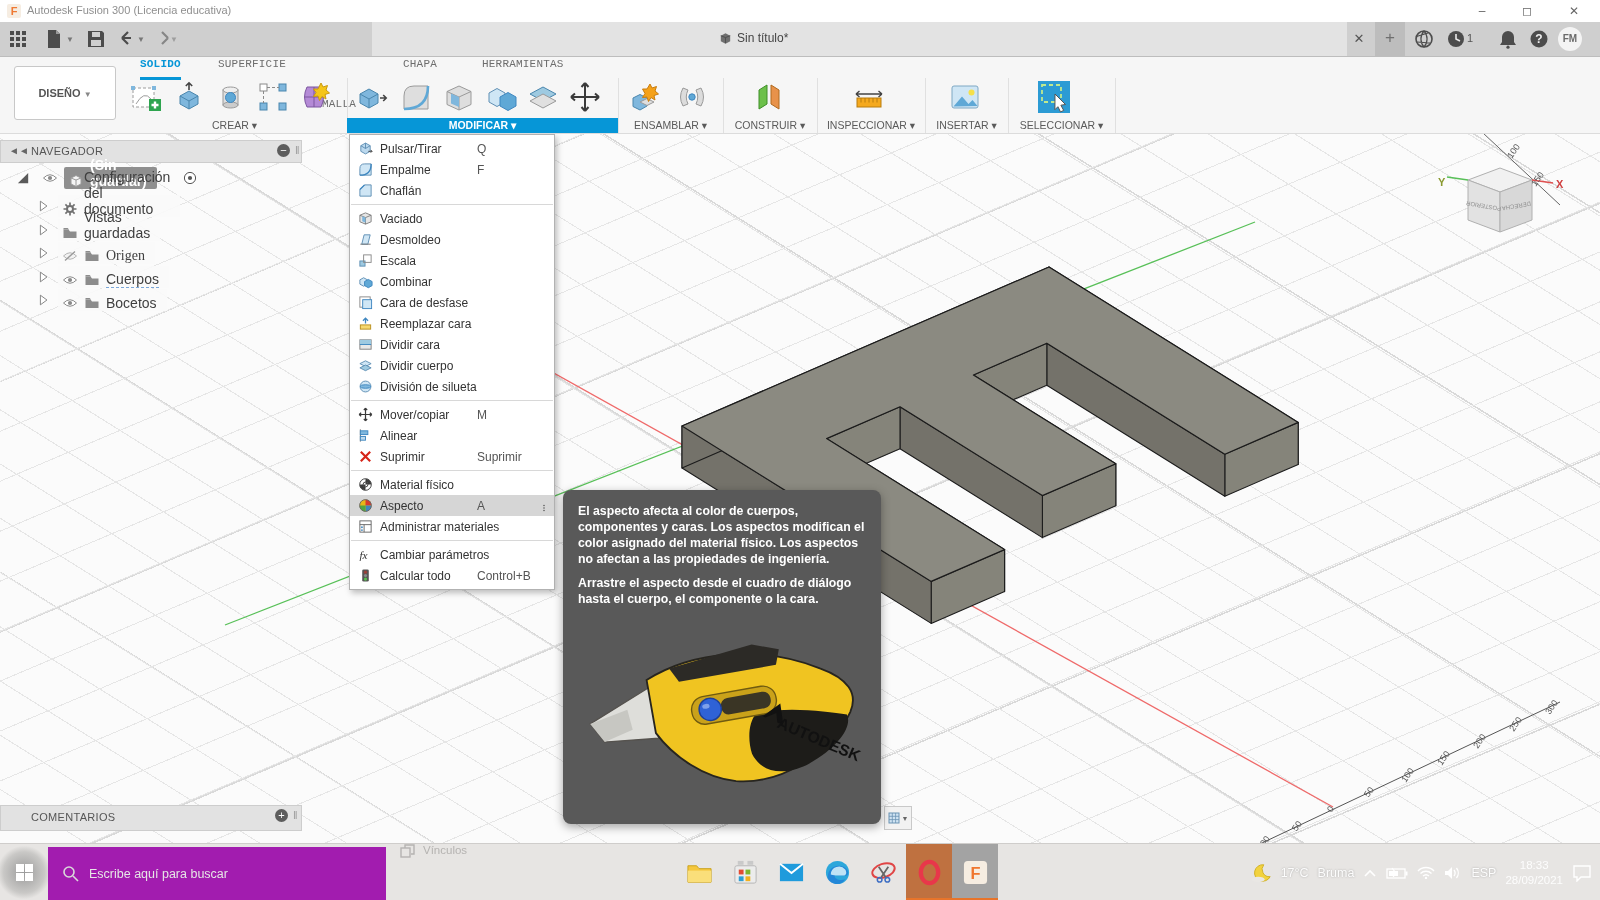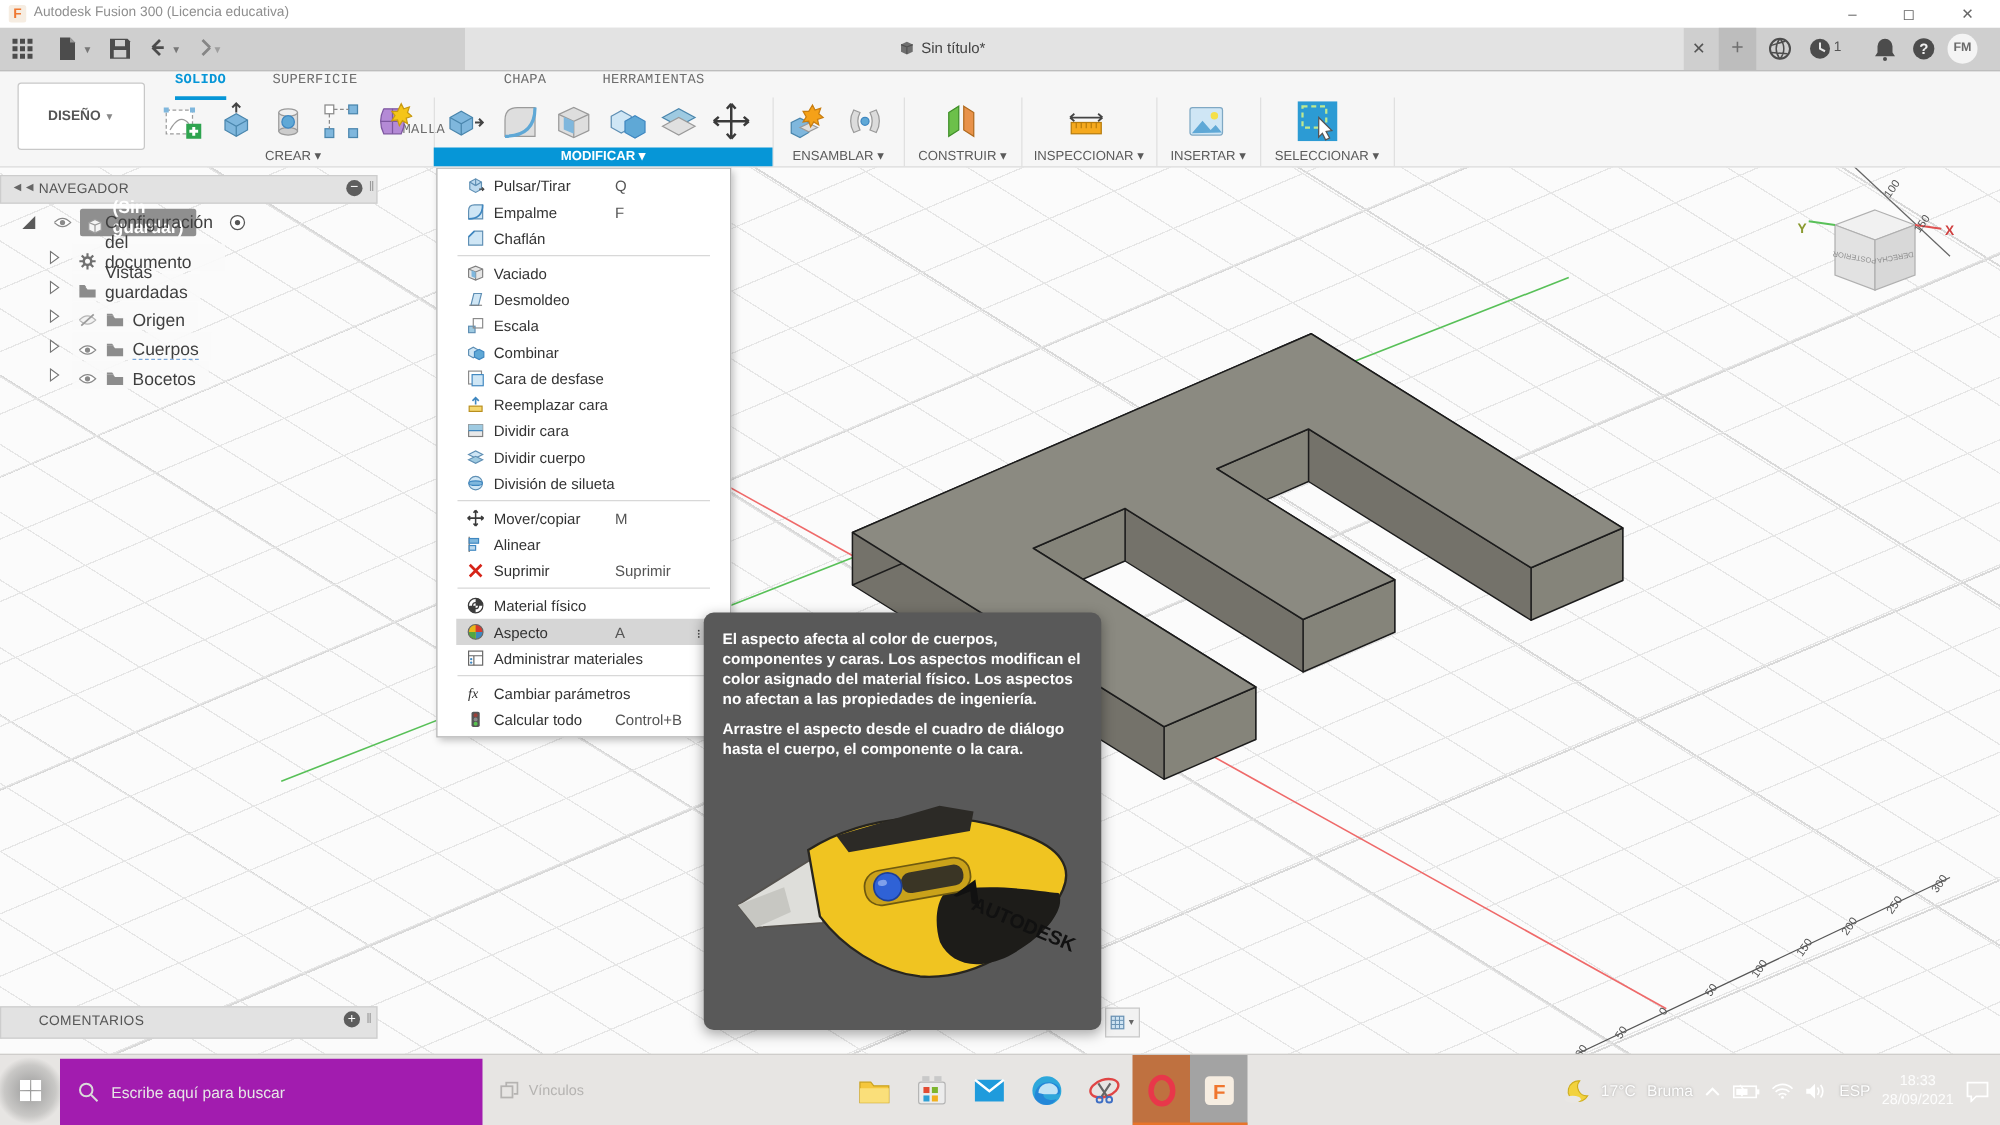--- a/index.html
+++ b/index.html
@@ -53,21 +53,21 @@
   .tree-ic svg{width:16px;height:16px;}
   #root-pill{background:#8f8f8f;color:#fff;font-weight:bold;border-radius:2px;}
   .dashed-u{border-bottom:1.5px dashed #7aa7d9;}
 
   
   #comments{left:0;top:805px;width:300px;height:24px;background:#e2e2e2;border:1px solid #cdcdcd;z-index:6;}
   #comments-title{left:30px;top:5px;font-size:11px;color:#555;letter-spacing:.3px;}
 
   
   #menu{left:349px;top:134px;width:204px;background:#ffffff;border:1px solid #b2b2b2;
-    box-shadow:2px 3px 6px rgba(0,0,0,.25);z-index:8;padding:3px 15px;}
+    box-shadow:2px 3px 6px rgba(0,0,0,.25);z-index:8;padding:3px 0;}
   .m-row{position:relative;height:21px;display:flex;align-items:center;}
   .m-row.sel{background:#d6d6d6;}
   .m-ic{width:15px;height:15px;margin:0 7px 0 8px;flex:0 0 auto;}
   .m-ic svg{width:15px;height:15px;display:block;}
   .m-lab{font-size:12px;color:#333;white-space:nowrap;}
   .m-sc{position:absolute;left:127px;font-size:12px;color:#555;}
   .m-kebab{position:absolute;right:6px;top:3px;width:8px;height:15px;}
   .m-div{height:1px;background:#d8d8d8;margin:3px 1px;}
 
   
@@ -88,21 +88,21 @@
 
   
   #display-chip{left:884px;top:806px;width:26px;height:22px;background:#f2f2f2;border:1px solid #c9c9c9;
     z-index:7;display:flex;align-items:center;justify-content:center;gap:2px;}
 
   
   #taskbar{left:0;top:843px;width:1600px;height:57px;background:#e7e5e3;border-top:1px solid #cfcdcb;z-index:12;}
   #start-btn{left:0;top:0;width:48px;height:57px;background:radial-gradient(circle at 50% 50%,#9a9a9a 0%,#c9c8c6 55%,rgba(0,0,0,0) 72%);}
   #search-box{left:48px;top:3px;width:338px;height:53px;background:#a21caf;display:flex;align-items:center;}
   #search-text{font-size:12.5px;color:#e6e6e6;}
-  #links-item{left:400px;top:0;width:110px;height:57px;display:flex;align-items:center;color:#a8a6a4;}
+  #links-item{left:400px;top:0;width:110px;height:57px;display:flex;align-items:flex-start;color:#a8a6a4;}
   #links-label{font-size:11.5px;margin-left:8px;color:#b5b3b1;}
   #task-icons{left:676px;top:0;height:57px;display:flex;align-items:center;}
   .task-ic{width:46px;height:57px;display:flex;align-items:center;justify-content:center;}
   .task-ic svg{width:27px;height:27px;}
   #tray{right:8px;top:0;height:57px;display:flex;align-items:center;gap:9px;color:#fdfdfd;z-index:13;}
   .tray-txt{font-size:12.5px;color:#fdfdfd;text-shadow:0 0 2px rgba(120,120,120,.6);}
   #tray-clock{text-align:center;font-size:11.5px;line-height:1.25;}
   .tray-ic svg{display:block;}
 </style>
 </head>
@@ -207,21 +207,21 @@
                 <path d="M1.5 4.5h5l1.5 2h6.5v6.5h-13z" fill="#8c8c8c"></path>
                 <path d="M1.5 4.5V3h4.2l1.3 1.5z" fill="#8c8c8c"></path>
               </svg></span>
             <span>Vistas guardadas</span>
           </span>
         </div>
         <div class="nav-row" style="top: 102.2px;">
           <span class="abs" style="left:36px;top:4px;width:14px;height:14px;"><svg viewBox="0 0 16 16">
               <path d="M5 2.5l7.5 5.5L5 13.5z" fill="#fff" stroke="#777"></path>
             </svg></span>
-          <span class="nav-pill" style="left: 58px;">
+          <span class="nav-pill" style="left: 58px; font-family: Liberation Serif, serif;">
             <span class="tree-ic"><svg viewBox="0 0 16 16">
                 <path d="M1.5 8q6.5-6.5 13 0-6.5 6.5-13 0" fill="#f2f2f2" stroke="#b5b5b5"></path>
                 <path d="M3 12.5 13 3.5" stroke="#9a9a9a" stroke-width="1.4"></path>
               </svg></span>
             <span class="tree-ic"><svg viewBox="0 0 16 16">
                 <path d="M1.5 4.5h5l1.5 2h6.5v6.5h-13z" fill="#8c8c8c"></path>
                 <path d="M1.5 4.5V3h4.2l1.3 1.5z" fill="#8c8c8c"></path>
               </svg></span>
             <span>Origen</span>
           </span>

